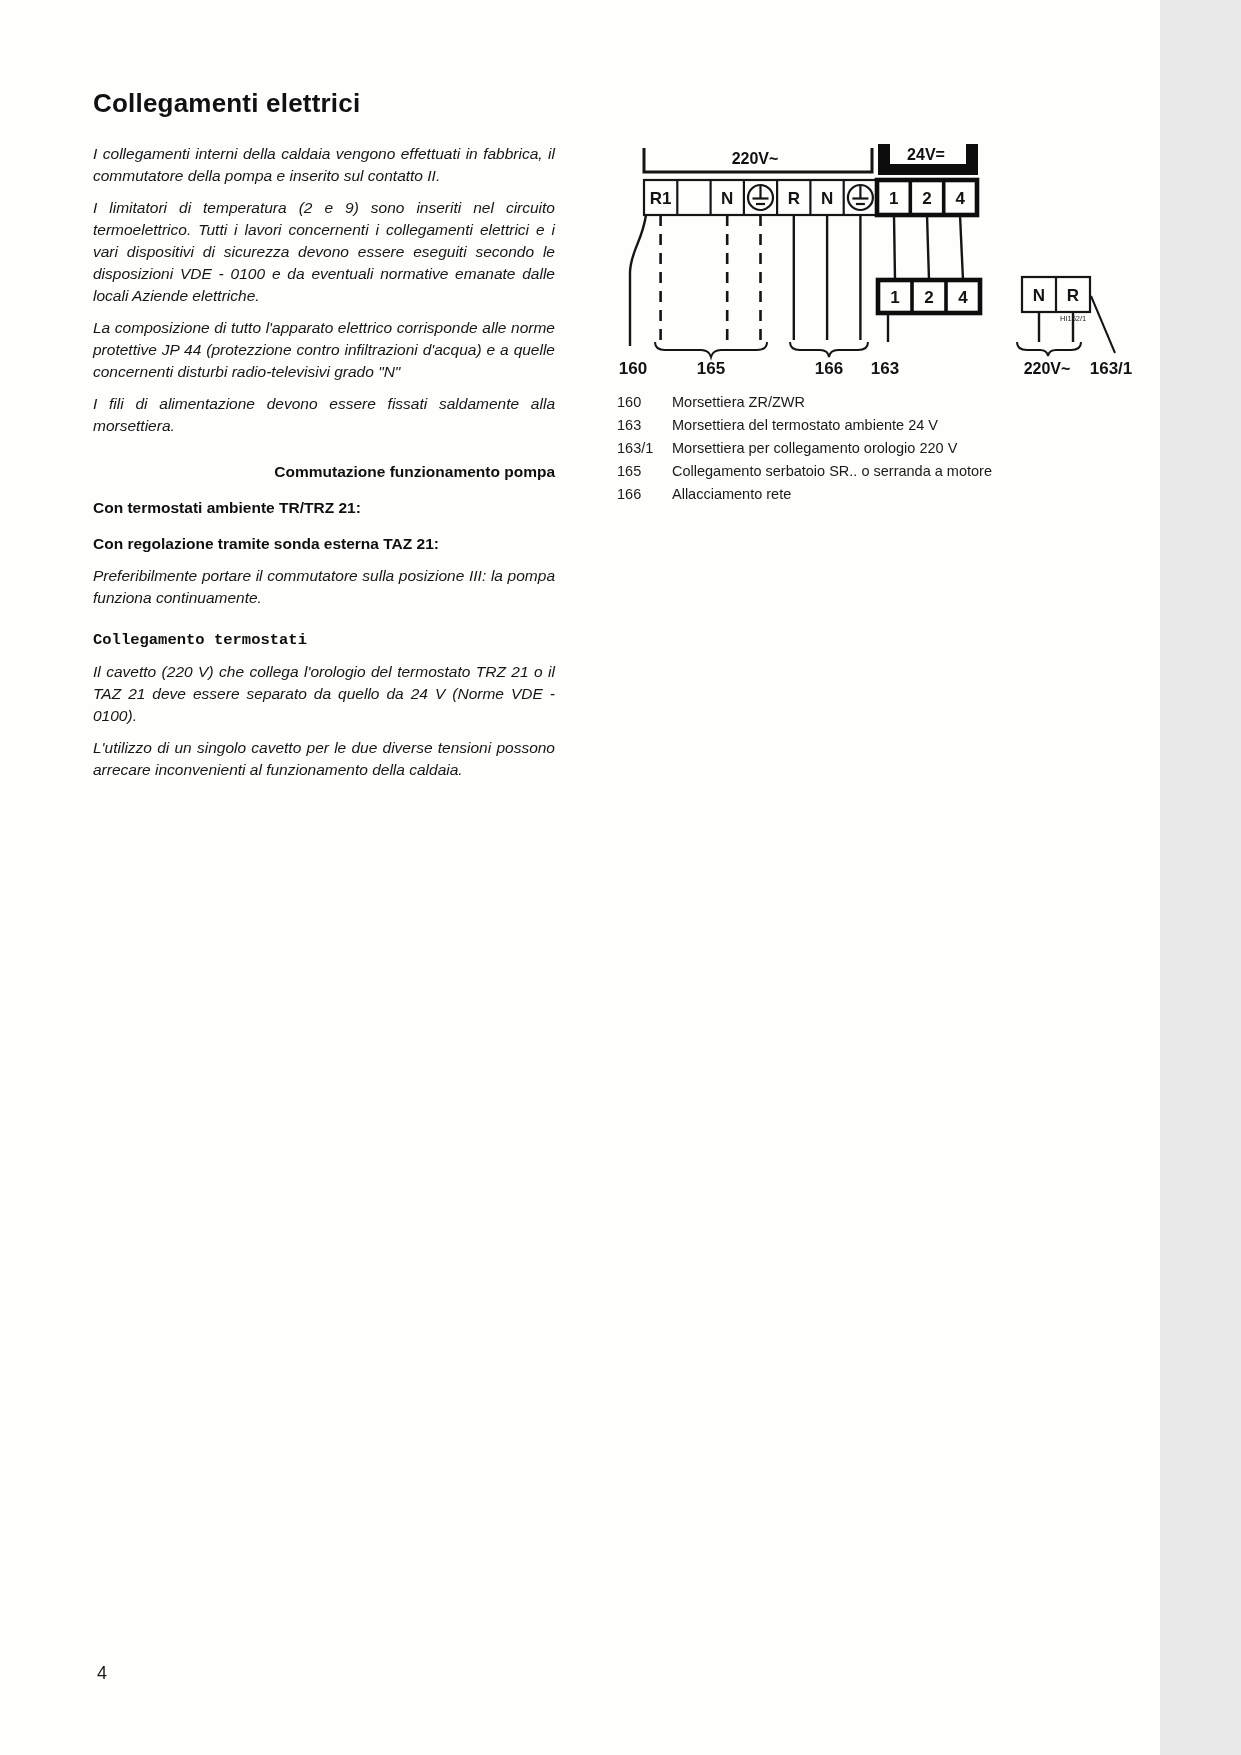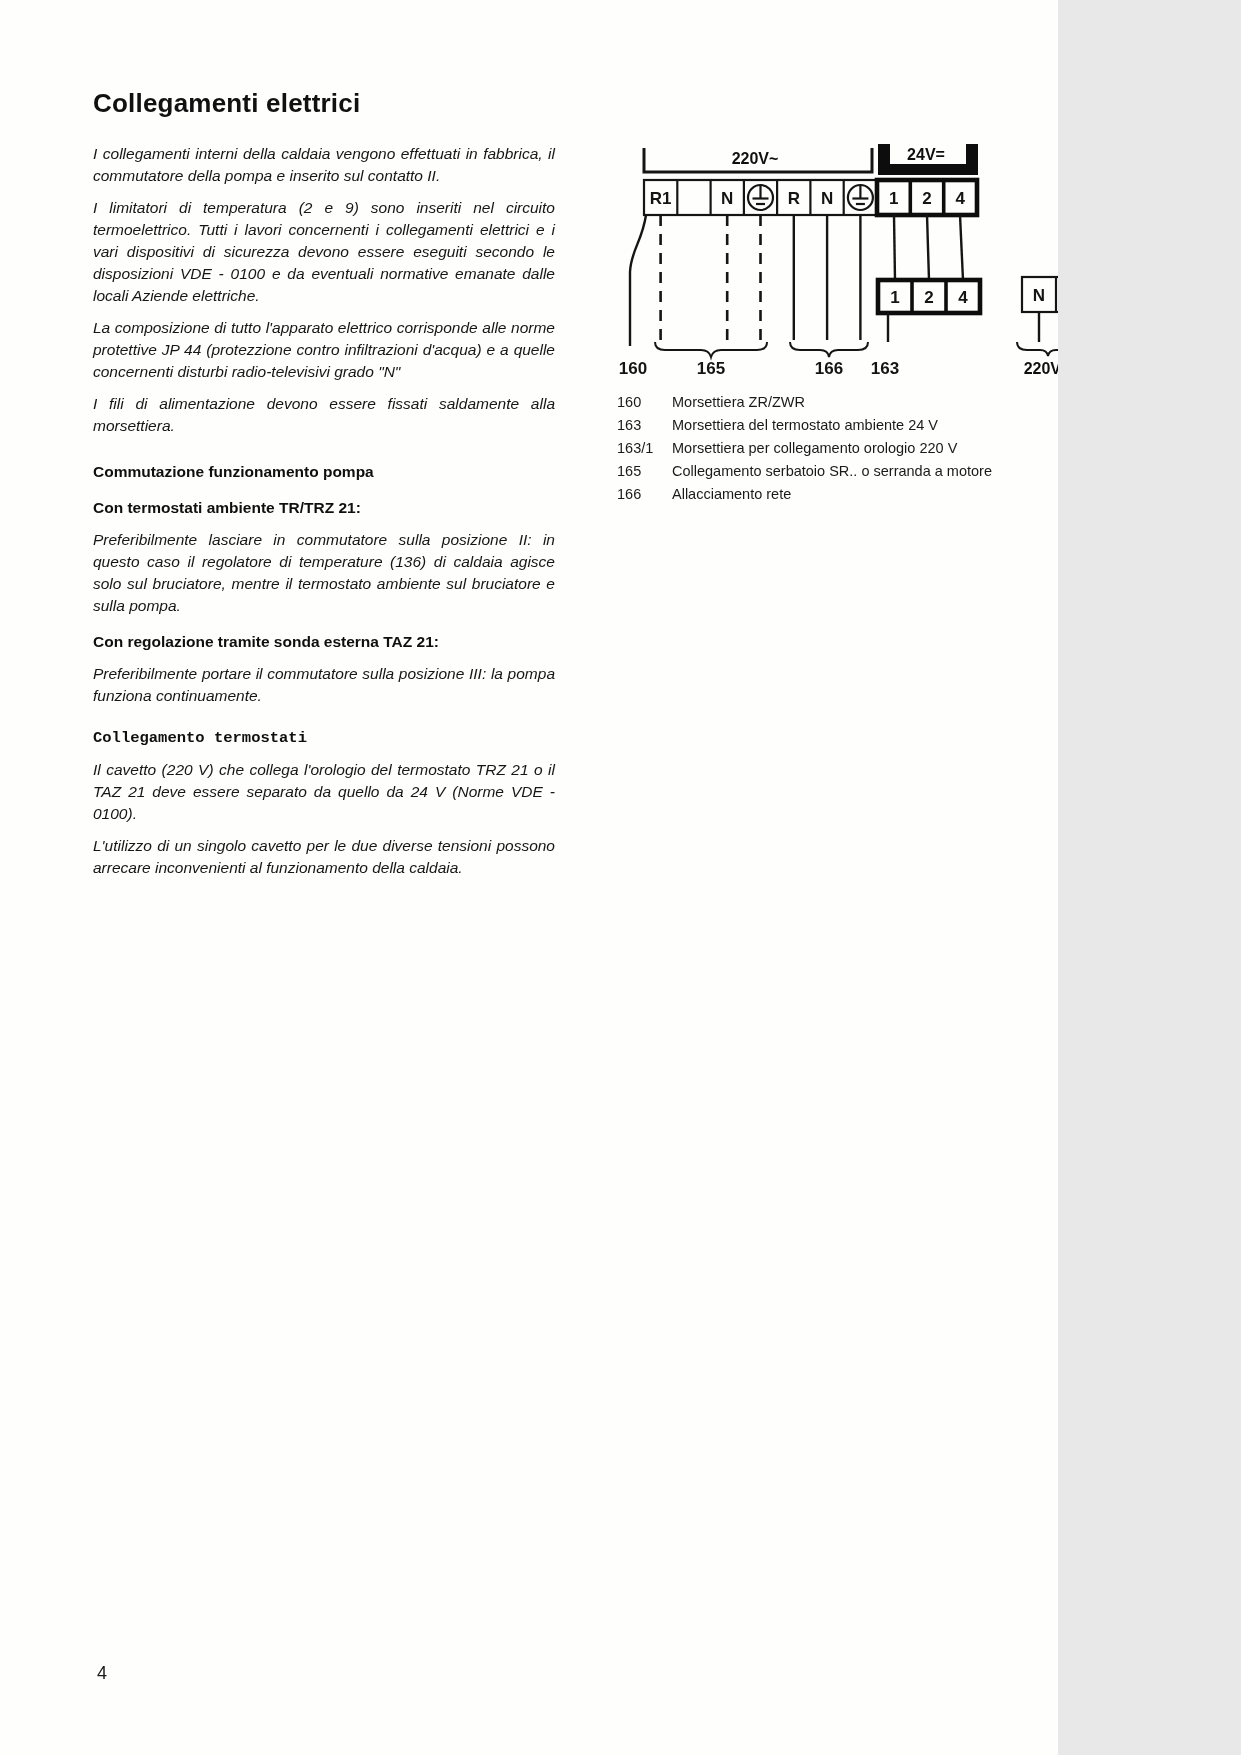--- a/index.html
+++ b/index.html
@@ -1,34 +1,34 @@
 <!DOCTYPE html>
 <html lang="it"><head>
 <meta charset="utf-8">
 <style>
   html,body{margin:0;padding:0;background:#e8e8e8;}
   .page{
     position:relative;
-    width:1058px;height:1755px;
+    width:1160px;height:1755px;
     background:#fefefd;
     font-family:"Liberation Sans", sans-serif;
     color:#161616;
     overflow:hidden;
   }
   .title{
     position:absolute;left:93px;top:88px;margin:0;
     font-size:26px;font-weight:700;letter-spacing:.2px;color:#111;
   }
   .text-col{
     position:absolute;left:93px;top:143px;width:462px;
     font-size:15.5px;line-height:22px;
   }
   .text-col p{margin:0 0 10px;text-align:justify;font-style:italic;}
   .text-col h3{font-size:15.5px;line-height:22px;margin:14px 0 10px;color:#0f0f0f;}
-  .mt-lg{margin-top:24px !important;}
+  .mt-lg{margin-top:24px !important;text-align:right;}
   .mt-md{margin-top:20px !important;font-family:Liberation Mono, monospace;}
   .diagram{position:absolute;left:555px;top:120px;}
   svg{font-family:"Liberation Sans", sans-serif;}
   .t{fill:#141414;font-size:17px;font-weight:600;}
   .tb{fill:#101010;font-size:16px;font-weight:700;}
   .tn{fill:#141414;font-size:17px;font-weight:700;}
   .tt{fill:#222;font-size:7.5px;font-weight:400;}
   .w{stroke:#151515;stroke-width:2.4;fill:none;}
   .wd{stroke:#151515;stroke-width:2.6;fill:none;stroke-dasharray:11 8;}
   .box{stroke:#151515;stroke-width:2.2;fill:none;}
@@ -51,21 +51,20 @@
 
   <h1 class="title">Collegamenti elettrici</h1>
 
   <div class="text-col">
     <p>I collegamenti interni della caldaia vengono effettuati in fabbrica, il commutatore della pompa e inserito sul contatto II.</p>
     <p>I limitatori di temperatura (2 e 9) sono inseriti nel circuito termoelettrico. Tutti i lavori concernenti i collegamenti elettrici e i vari dispositivi di sicurezza devono essere eseguiti secondo le disposizioni VDE - 0100 e da eventuali normative emanate dalle locali Aziende elettriche.</p>
     <p>La composizione di tutto l'apparato elettrico corrisponde alle norme protettive JP 44 (protezzione contro infiltrazioni d'acqua) e a quelle concernenti disturbi radio-televisivi grado "N"</p>
     <p>I fili di alimentazione devono essere fissati saldamente alla morsettiera.</p>
     <h3 class="mt-lg">Commutazione funzionamento pompa</h3>
     <h3>Con termostati ambiente TR/TRZ 21:</h3>
-    <p>Preferibilmente lasciare in commutatore sulla posizione II: in questo caso il regolatore di temperature (136) di caldaia agisce solo sul bruciatore, mentre il termostato ambiente sul bruciatore e sulla pompa.</p>
     <h3>Con regolazione tramite sonda esterna TAZ 21:</h3>
     <p>Preferibilmente portare il commutatore sulla posizione III: la pompa funziona continuamente.</p>
     <h3 class="mt-md">Collegamento termostati</h3>
     <p>Il cavetto (220 V) che collega l'orologio del termostato TRZ 21 o il TAZ 21 deve essere separato da quello da 24 V (Norme VDE - 0100).</p>
     <p>L'utilizzo di un singolo cavetto per le due diverse tensioni possono arrecare inconvenienti al funzionamento della caldaia.</p>
   </div>
 
   <svg class="diagram" width="650" height="270" viewBox="0 0 650 270">
 
     <path class="brk" d="M 89 28 L 89 52 L 317 52 L 317 28"></path>

